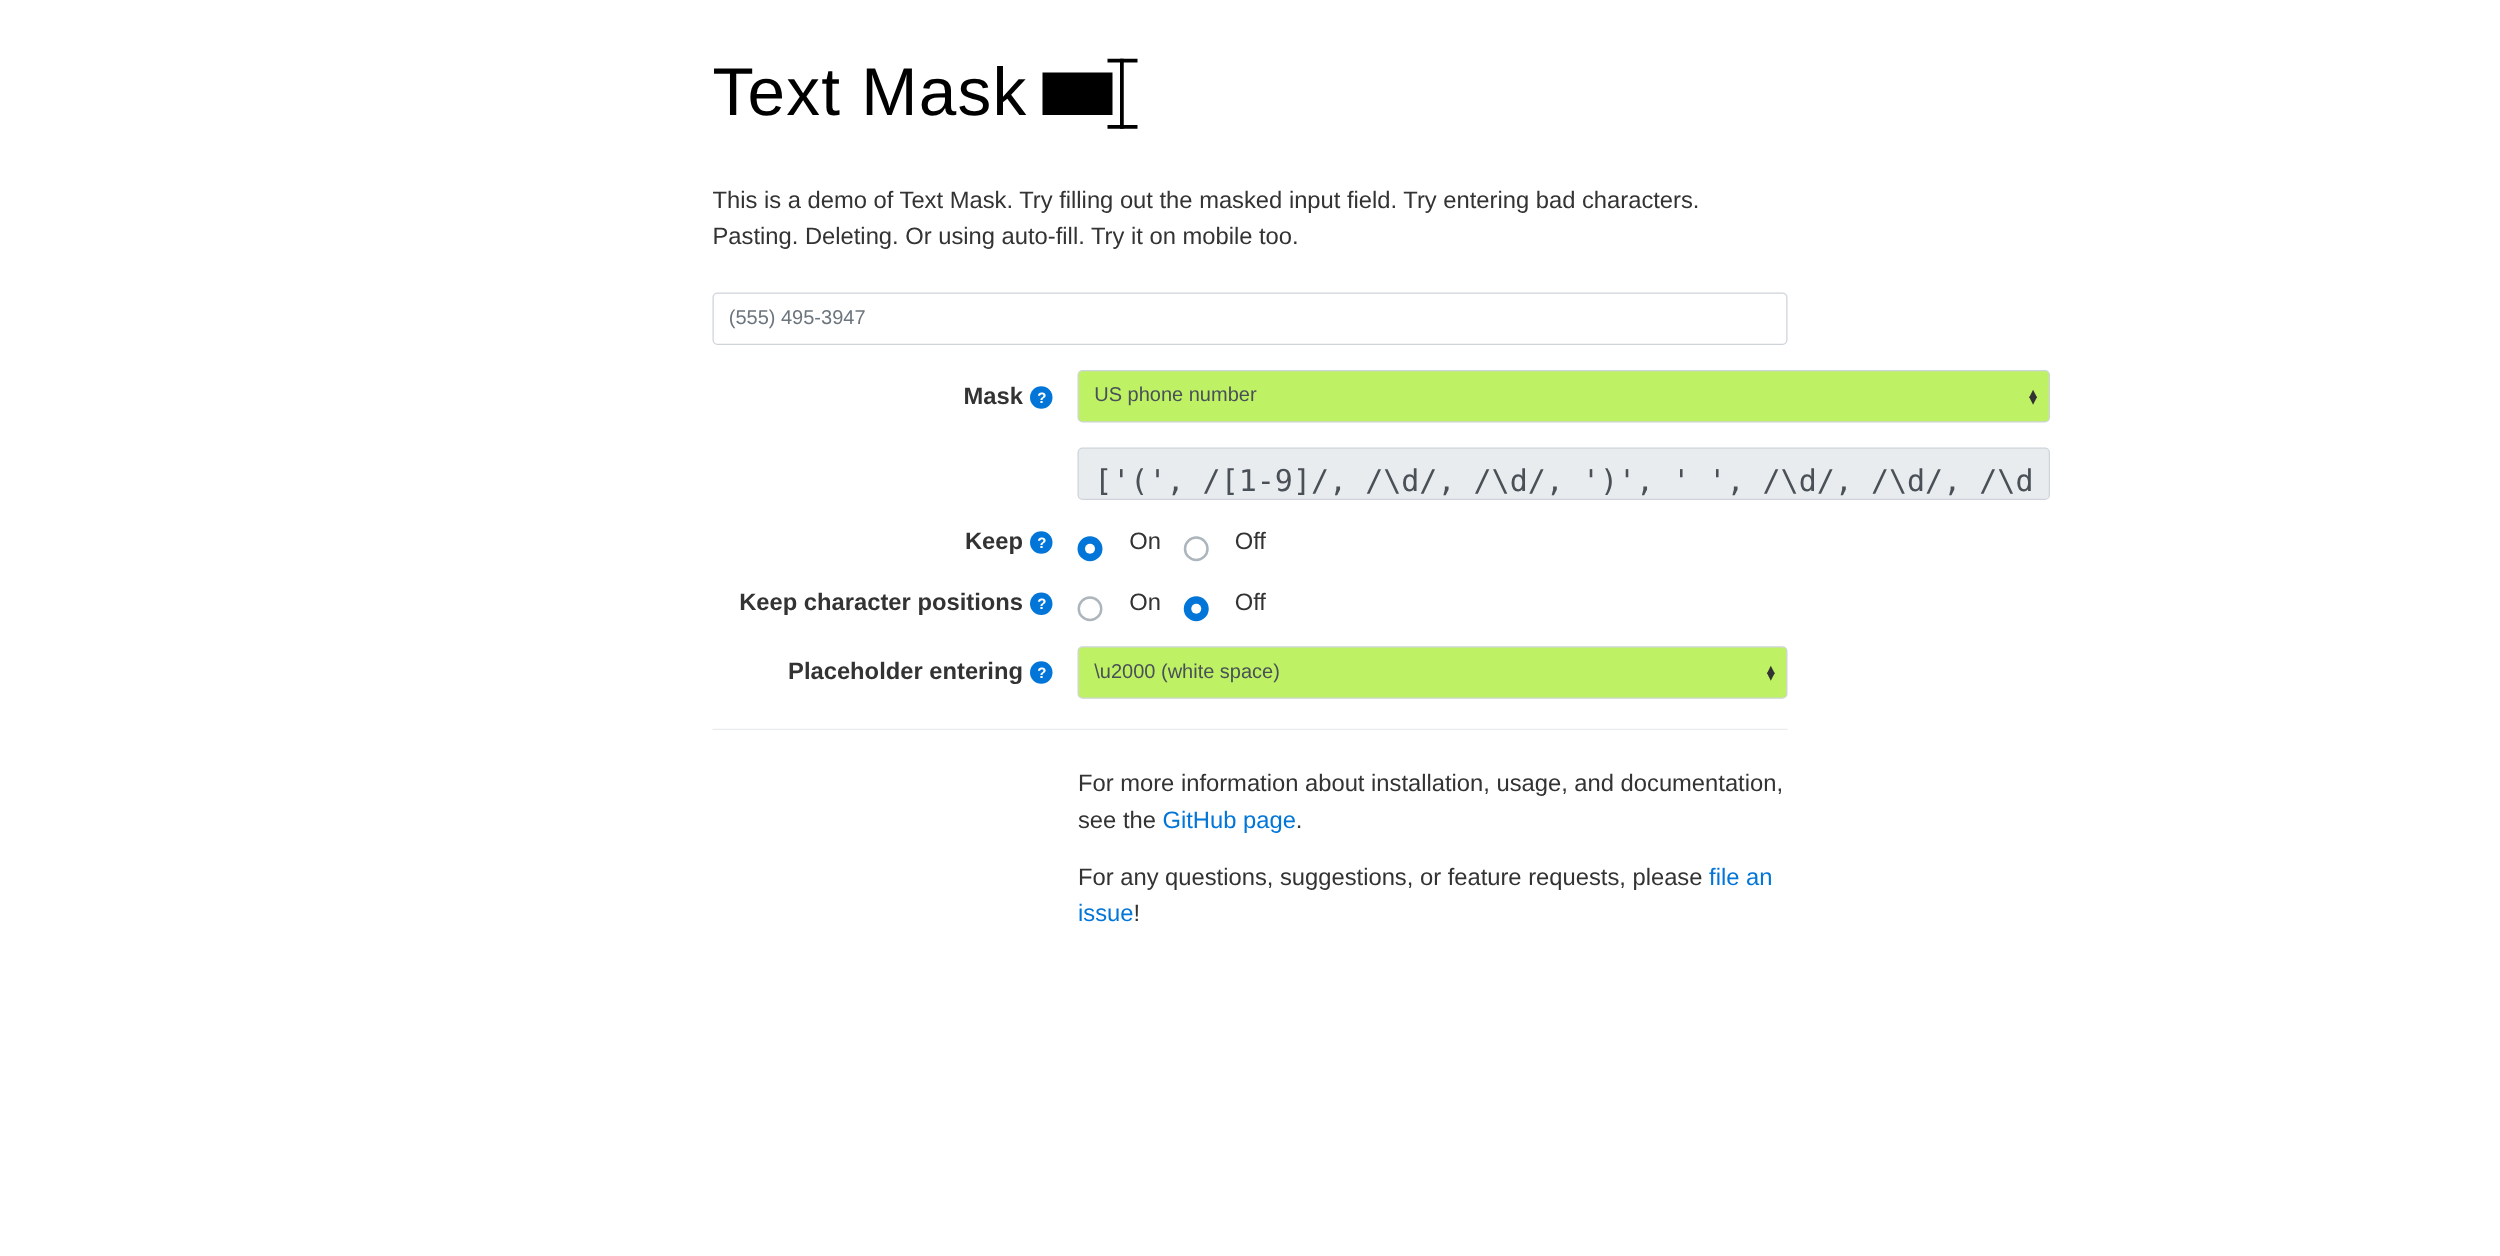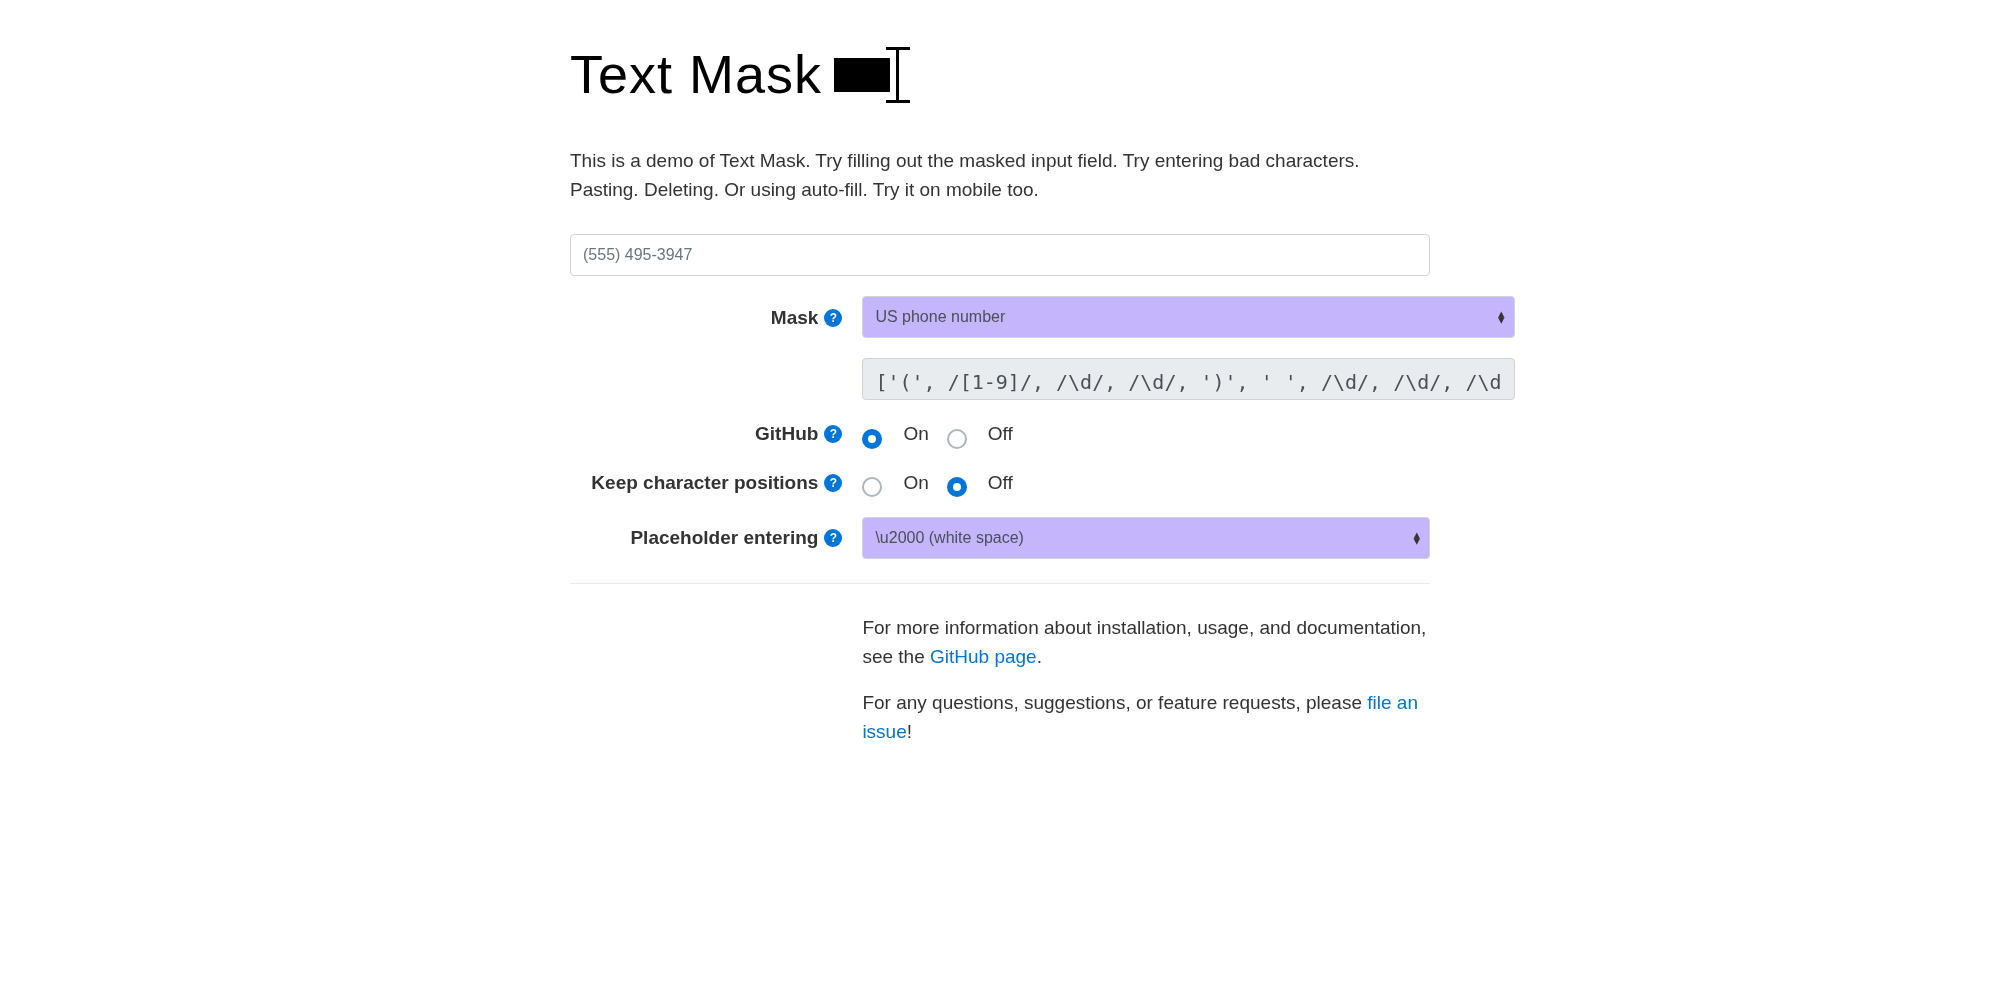--- a/index.html
+++ b/index.html
@@ -108,41 +108,41 @@
       font-size: 16px;
       border: 1px solid #ced4da;
       border-radius: 4px;
       background: #fff;
       color: #495057;
     }
     input[type=text].text-field::placeholder { color: #6c757d; }
     .select-field {
       appearance: none;
       -webkit-appearance: none;
-      background: #c4b5fd;
+      background: #bef264;
       cursor: pointer;
     }
     .select-wrap { position: relative; }
     .select-arrows {
       position: absolute;
       right: 10px;
       top: 50%;
       transform: translateY(-50%);
       pointer-events: none;
       font-size: 13px;
       color: #333;
       line-height: 6px;
       display: flex;
       flex-direction: column;
     }
     .readonly-field {
       width: 100%;
       height: 42px;
       padding: 8px 12px;
-      font-size: 20px;
+      font-size: 24px;
       font-family: "SFMono-Regular", Menlo, Monaco, Consolas, monospace;
       border: 1px solid #ced4da;
       border-radius: 4px;
       background: #e9ecef;
       color: #495057;
       overflow: hidden;
       white-space: nowrap;
     }
     .radio-group { display: flex; gap: 18px; align-items: center; }
     .radio-option { display: flex; align-items: flex-end; gap: 21px; cursor: pointer; }
@@ -213,21 +213,21 @@
       <div class="select-wrap">
         <div class="select-field">US phone number</div>
         <span class="select-arrows">▴<br>▾</span>
       </div>
       <div class="readonly-field">['(', /[1-9]/, /\d/, /\d/, ')', ' ', /\d/, /\d/, /\d</div>
     </div>
   </div>
 
   <div class="form-row">
     <div class="label-col">
-      <span>GitHub</span>
+      <span>Keep</span>
       <span class="help-icon">?</span>
     </div>
     <div class="field-col">
       <div class="radio-group">
         <label class="radio-option">
           <span class="radio checked"></span>
           <span class="radio-label">On</span>
         </label>
         <label class="radio-option">
           <span class="radio"></span>

